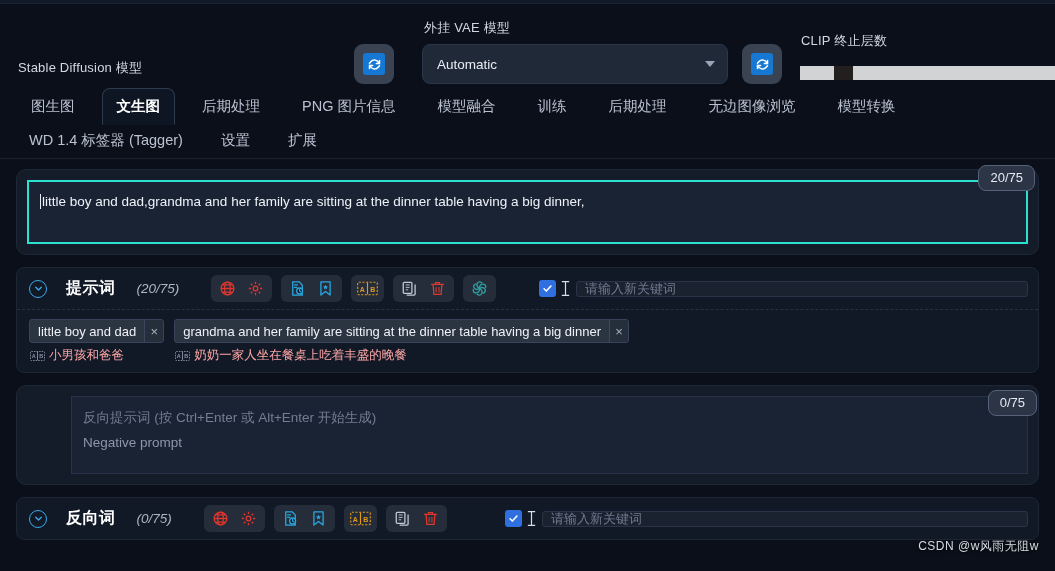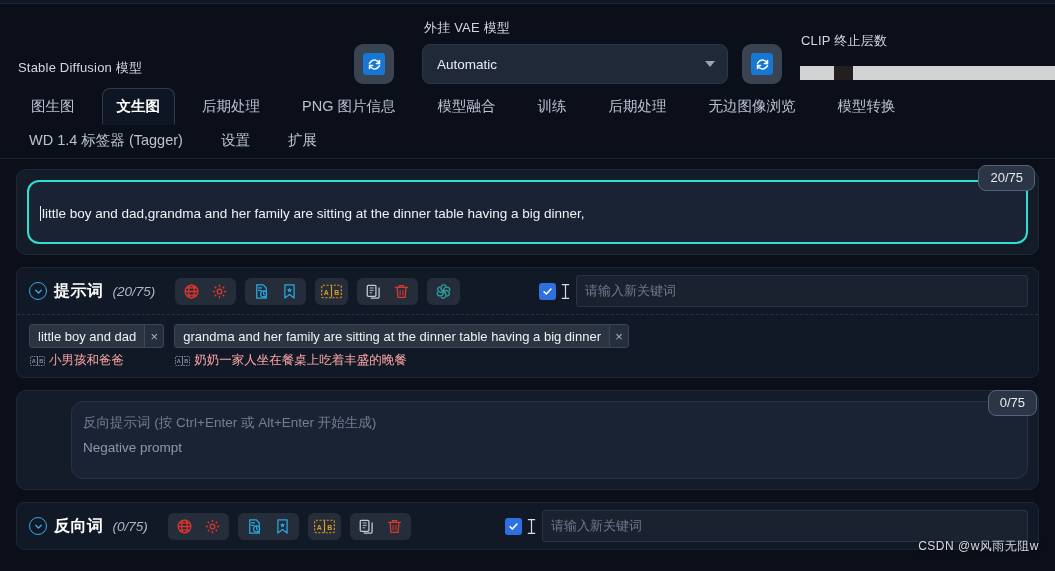--- a/index.html
+++ b/index.html
@@ -175,23 +175,23 @@
     background: #141b29;
     border: 1px solid #1f2836;
     border-radius: 10px;
     padding: 10px;
     margin-bottom: 12px;
   }
 
   .prompt-box {
     background: #1a2334;
     border: 2px solid #2ee0cf;
-    border-radius: 12px;
+    border-radius: 0;
     min-height: 64px;
-    padding: 22px 12px 10px 11px;
+    padding: 10px 12px 10px 11px;
     color: #eef2f8;
     font-size: 13.5px;
     line-height: 1.45;
     position: relative;
   }
   .prompt-box .caret-bar {
     display: inline-block;
     width: 1px;
     height: 15px;
     background: #e8ecf4;
@@ -215,21 +215,21 @@
     border: 1px solid #1e2634;
     border-radius: 8px;
     margin-bottom: 12px;
   }
 
   .kw-head {
     display: flex;
     align-items: center;
     padding: 7px 10px 7px 12px;
     border-bottom: 1px dashed #273144;
-    gap: 0;
+    gap: 12px;
   }
 
   .chev-circle {
     width: 18px; height: 18px;
     border: 1.6px solid #3ba9e8;
     border-radius: 50%;
     display: flex; align-items: center; justify-content: center;
     flex: none;
     margin-right: 7px;
     cursor: pointer;
@@ -288,21 +288,21 @@
   .ibeam {
     width: 13px; height: 19px;
     margin-left: 3px;
     flex: none;
     display: flex; align-items: center; justify-content: center;
   }
   .kw-input {
     background: #1a2230;
     border: 1px solid #2b3446;
     border-radius: 3px;
-    height: 32px;
+    height: 16px;
     width: 452px;
     margin-left: 4px;
     display: flex; align-items: center;
     padding: 0 8px;
     color: #6f7a8d;
     font-size: 13px;
     cursor: text;
   }
 
   

